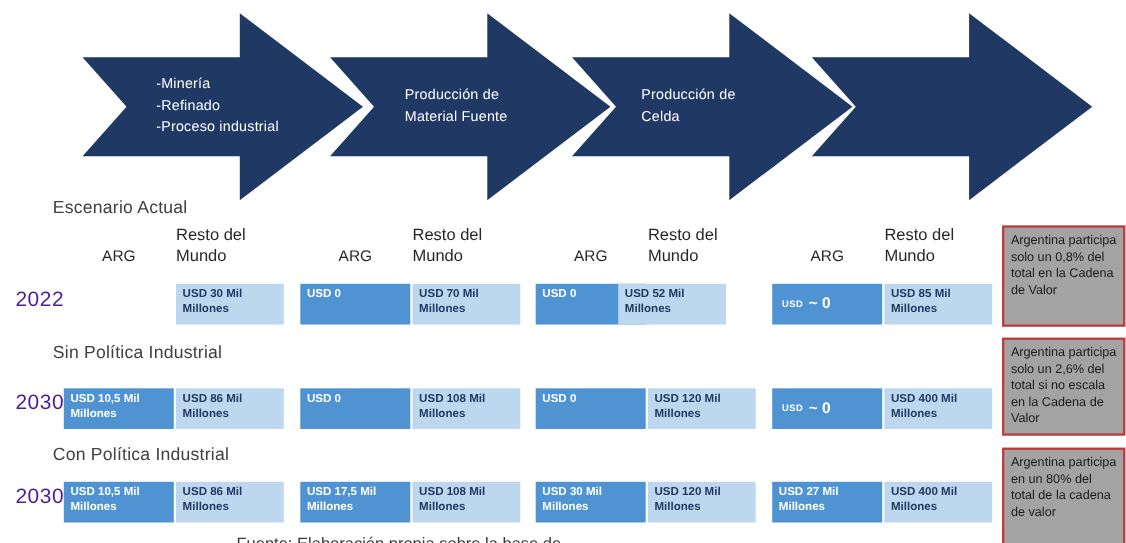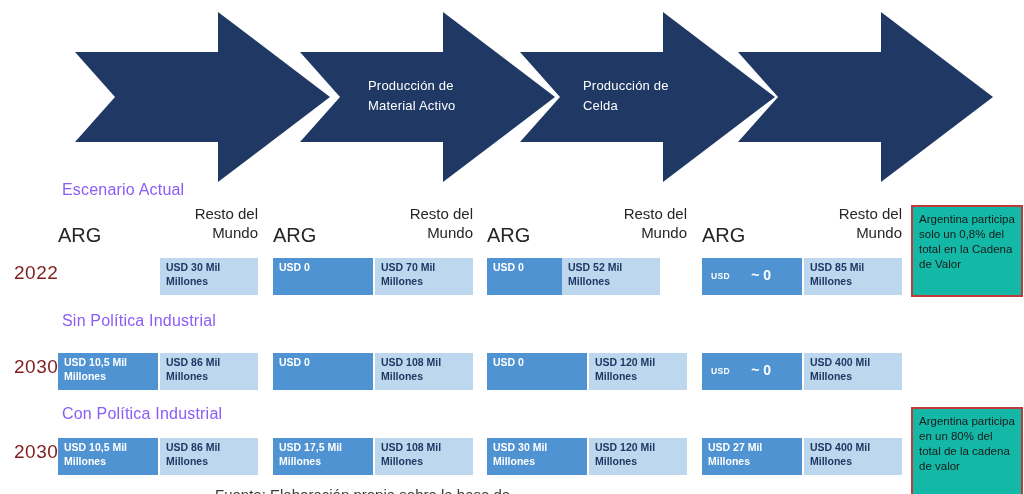--- a/index.html
+++ b/index.html
@@ -2,60 +2,65 @@
 <html style="--navy: #1f3864; --arg-blue: #4f93d2; --world-blue: #bdd7ee; --cell-text: #1f3864; --note-border: #c0393b;"><head>
 <meta charset="utf-8">
 <style>
   html,body { margin:0; padding:0; background:#ffffff; }
   .stage {
     position:relative; width:1024px; height:494px; overflow:hidden;
     background:#ffffff; font-family:"Liberation Sans", sans-serif;
   }
   svg.arrows { position:absolute; left:0; top:0; }
   .arrow-label { position:absolute; color:#ffffff; font-size:13px; line-height:1.5; letter-spacing:0.2px; }
-  .scenario { position:absolute; left:62px; font-size:16px; color:#8b5cf6; font-weight:500; letter-spacing:0.2px; }
-  .year { position:absolute; left:14px; font-size:19px; color:#7f1d1d; letter-spacing:0.5px; }
+  .scenario { position:absolute; left:48px; font-size:16px; color:#404040; font-weight:500; letter-spacing:0.2px; }
+  .year { position:absolute; left:14px; font-size:19px; color:#4c1d95; letter-spacing:0.5px; }
   .col-head { position:absolute; top:204px; width:200px; height:42px; color:#262626; }
-  .arg-h { position:absolute; left:0; top:20px; width:100px; font-size:20px; }
-  .world-h { position:absolute; left:102px; top:0; width:98px; text-align:right; font-size:15px; line-height:19px; }
+  .arg-h { position:absolute; left:0; top:20px; width:100px; text-align:center; font-size:14px; }
+  .world-h { position:absolute; left:102px; top:0; width:98px; text-align:left; font-size:15px; line-height:19px; }
   .cells-row { position:absolute; left:58px; width:850px; height:37px; }
   .cell {
     position:absolute; top:0; height:37px; box-sizing:border-box;
     padding:3px 6px; font-weight:700; font-size:10.5px; line-height:1.32;
   }
   .cell.arg   { width:100px; background:var(--arg-blue,#4f93d2); color:#ffffff; }
   .cell.world { width:98px;  background:var(--world-blue,#bdd7ee); color:var(--cell-text,#1f3864); }
-  .cell.tilde { display:flex; align-items:center; gap:21px; padding-left:9px; }
+  .cell.tilde { display:flex; align-items:center; gap:5px; padding-left:9px; }
   .cell.tilde .usd { font-size:8.5px; letter-spacing:0.4px; }
   .cell.tilde .tv  { font-size:14px; position:relative; top:-1px; }
   .note {
     position:absolute; left:911px; width:112px; box-sizing:border-box;
-    border:2px solid var(--note-border,#c0393b); background:#14b8a6;
+    border:2px solid var(--note-border,#c0393b); background:#a3a3a3;
     padding:5px 6px; font-size:11.5px; line-height:1.3; color:#1a1a1a;
   }
   .caption-clip {
     position:absolute; left:215px; top:486px; width:620px; height:8px;
     overflow:hidden; font-size:15px; color:#3a3a3a;
   }
 </style>
 </head>
 <body>
 
 <div class="stage">
 
   <svg class="arrows" width="1024" height="195" viewBox="0 0 1024 195">
     <polygon fill="var(--navy,#1f3864)" points="75,52 218,52 218,12 330,97 218,182 218,142 75,142 115,97"></polygon>
     <polygon fill="var(--navy,#1f3864)" points="300,52 443,52 443,12 555,97 443,182 443,142 300,142 340,97"></polygon>
     <polygon fill="var(--navy,#1f3864)" points="520,52 663,52 663,12 775,97 663,182 663,142 520,142 560,97"></polygon>
     <polygon fill="var(--navy,#1f3864)" points="738,52 881,52 881,12 993,97 881,182 881,142 738,142 778,97"></polygon>
   </svg>
 
+  <div class="arrow-label" style="left:142px;top:66px">
+    <div>-Minería</div>
+    <div>-Refinado</div>
+    <div>-Proceso industrial</div>
+  </div>
   <div class="arrow-label" style="left:368px;top:76px">
     <div>Producción de</div>
-    <div>Material Activo</div>
+    <div>Material Fuente</div>
   </div>
   <div class="arrow-label" style="left:583px;top:76px">
     <div>Producción de</div>
     <div>Celda</div>
   </div>
 
   <div class="scenario" style="top:181px">Escenario Actual</div>
   <div class="scenario" style="top:405px">Con Política Industrial</div>
   <div class="scenario" style="top:312px">Sin Política Industrial</div>
   <div class="year" style="top:262px">2022</div>
@@ -188,20 +193,23 @@
     </div>
     <div class="cell world" style="left:746px">
       <div>USD 400 Mil</div>
       <div>Millones</div>
     </div>
   </div>
 
   <div class="note" style="top:205px;min-height:92px">
     <span>Argentina participa solo un 0,8% del total en la Cadena de Valor</span>
   </div>
+  <div class="note" style="top:307px;min-height:86px">
+    <span>Argentina participa solo un 2,6% del total si no escala en la Cadena de Valor</span>
+  </div>
   <div class="note" style="top:407px;min-height:92px">
     <span>Argentina participa en un 80% del total de la cadena de valor</span>
   </div>
 
   <div class="caption-clip">
     <span>Fuente: Elaboración propia sobre la base de …</span>
   </div>
 
 </div>
 

